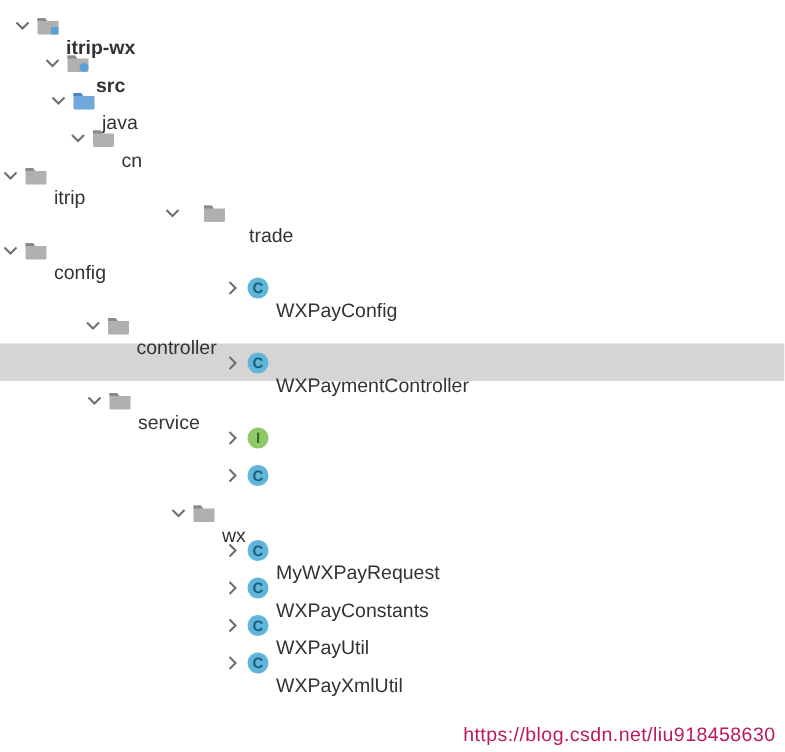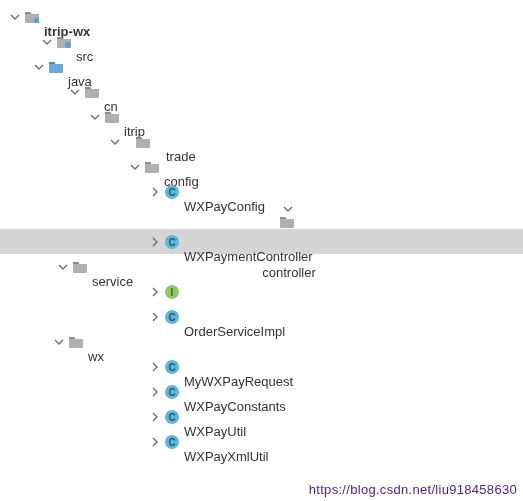--- a/index.html
+++ b/index.html
@@ -38,21 +38,21 @@
   align-items: center;
   justify-content: center;
   margin-right: 4px;
 }
 .label { line-height: 25px; margin-top: 30px; }
 .bold { font-weight: 700; }
 .watermark {
   position: absolute;
   right: 6px;
   bottom: 4px;
-  color: #4c1d95;
+  color: #be185d;
   font-size: 13px;
   letter-spacing: 0.3px;
   pointer-events: none;
 }
 .folder-svg, .class-svg, .iface-svg, .src-svg { display: block; }
 </style>
 </head>
 <body>
 
 <div class="tree">
@@ -64,21 +64,21 @@
       </span>
       <span class="icon">
         <svg class="folder-svg" width="16" height="16" viewBox="0 0 16 16">
           <path d="M1 3 h5 l1.5 2 H15 v8 a1 1 0 0 1 -1 1 H2 a1 1 0 0 1 -1 -1 Z" fill="#b0b0b0"></path>
           <path d="M1 3 h5 l1.5 2 H1 Z" fill="#8a8a8a"></path>
           <rect x="10" y="9" width="5" height="5" fill="#5aa1d8"></rect>
         </svg>
       </span>
       <span class="label bold">itrip-wx</span>
     </div>
-    <div class="row" style="padding-left: 40px;">
+    <div class="row" style="padding-left: 28px; font-weight: bold;">
       <span class="arrow">
         <svg width="10" height="10" viewBox="0 0 10 10">
           <path d="M1 3 L5 7 L9 3" stroke="#6e6e6e" stroke-width="1.4" fill="none"></path>
         </svg>
       </span>
       <span class="icon">
         <svg class="folder-svg" width="16" height="16" viewBox="0 0 16 16">
           <path d="M1 3 h5 l1.5 2 H15 v8 a1 1 0 0 1 -1 1 H2 a1 1 0 0 1 -1 -1 Z" fill="#b0b0b0"></path>
           <path d="M1 3 h5 l1.5 2 H1 Z" fill="#8a8a8a"></path>
           <circle cx="12" cy="11" r="3" fill="#5aa1d8"></circle>
@@ -93,35 +93,35 @@
         </svg>
       </span>
       <span class="icon">
         <svg class="folder-svg" width="16" height="16" viewBox="0 0 16 16">
           <path d="M1 3 h5 l1.5 2 H15 v8 a1 1 0 0 1 -1 1 H2 a1 1 0 0 1 -1 -1 Z" fill="#6fa8dc"></path>
           <path d="M1 3 h5 l1.5 2 H1 Z" fill="#4a86c7"></path>
         </svg>
       </span>
       <span class="label">java</span>
     </div>
-    <div class="row" style="padding-left: 68px;">
+    <div class="row" style="padding-left: 45px;">
       <span class="arrow">
         <svg width="10" height="10" viewBox="0 0 10 10">
           <path d="M1 3 L5 7 L9 3" stroke="#6e6e6e" stroke-width="1.4" fill="none"></path>
         </svg>
       </span>
       <span class="icon">
         <svg class="folder-svg" width="16" height="16" viewBox="0 0 16 16">
           <path d="M1 3 h5 l1.5 2 H15 v8 a1 1 0 0 1 -1 1 H2 a1 1 0 0 1 -1 -1 Z" fill="#b0b0b0"></path>
           <path d="M1 3 h5 l1.5 2 H1 Z" fill="#8a8a8a"></path>
         </svg>
       </span>
       <span class="label">cn</span>
     </div>
-    <div class="row" style="padding-left: 88px;">
+    <div class="row" style="">
       <span class="arrow">
         <svg width="10" height="10" viewBox="0 0 10 10">
           <path d="M1 3 L5 7 L9 3" stroke="#6e6e6e" stroke-width="1.4" fill="none"></path>
         </svg>
       </span>
       <span class="icon">
         <svg class="folder-svg" width="16" height="16" viewBox="0 0 16 16">
           <path d="M1 3 h5 l1.5 2 H15 v8 a1 1 0 0 1 -1 1 H2 a1 1 0 0 1 -1 -1 Z" fill="#b0b0b0"></path>
           <path d="M1 3 h5 l1.5 2 H1 Z" fill="#8a8a8a"></path>
         </svg>
@@ -135,21 +135,21 @@
         </svg>
       </span>
       <span class="icon">
         <svg class="folder-svg" width="16" height="16" viewBox="0 0 16 16">
           <path d="M1 3 h5 l1.5 2 H15 v8 a1 1 0 0 1 -1 1 H2 a1 1 0 0 1 -1 -1 Z" fill="#b0b0b0"></path>
           <path d="M1 3 h5 l1.5 2 H1 Z" fill="#8a8a8a"></path>
         </svg>
       </span>
       <span class="label">trade</span>
     </div>
-    <div class="row" style="padding-left: 128px;">
+    <div class="row" style="">
       <span class="arrow">
         <svg width="10" height="10" viewBox="0 0 10 10">
           <path d="M1 3 L5 7 L9 3" stroke="#6e6e6e" stroke-width="1.4" fill="none"></path>
         </svg>
       </span>
       <span class="icon">
         <svg class="folder-svg" width="16" height="16" viewBox="0 0 16 16">
           <path d="M1 3 h5 l1.5 2 H15 v8 a1 1 0 0 1 -1 1 H2 a1 1 0 0 1 -1 -1 Z" fill="#b0b0b0"></path>
           <path d="M1 3 h5 l1.5 2 H1 Z" fill="#8a8a8a"></path>
         </svg>
@@ -163,21 +163,21 @@
         </svg>
       </span>
       <span class="icon">
         <svg class="class-svg" width="16" height="16" viewBox="0 0 16 16">
           <circle cx="8" cy="8" r="7" fill="#5fb6d9"></circle>
           <text x="8" y="11.5" text-anchor="middle" font-size="10" font-weight="700" fill="#1a5d78" font-family="Arial">C</text>
         </svg>
       </span>
       <span class="label">WXPayConfig</span>
     </div>
-    <div class="row" style="padding-left: 55px; flex-direction: column;">
+    <div class="row" style="padding-left: 55px;">
       <span class="arrow">
         <svg width="10" height="10" viewBox="0 0 10 10">
           <path d="M1 3 L5 7 L9 3" stroke="#6e6e6e" stroke-width="1.4" fill="none"></path>
         </svg>
       </span>
       <span class="icon">
         <svg class="folder-svg" width="16" height="16" viewBox="0 0 16 16">
           <path d="M1 3 h5 l1.5 2 H15 v8 a1 1 0 0 1 -1 1 H2 a1 1 0 0 1 -1 -1 Z" fill="#b0b0b0"></path>
           <path d="M1 3 h5 l1.5 2 H1 Z" fill="#8a8a8a"></path>
         </svg>
@@ -230,23 +230,22 @@
         <svg width="10" height="10" viewBox="0 0 10 10">
           <path d="M3 1 L7 5 L3 9" stroke="#6e6e6e" stroke-width="1.4" fill="none"></path>
         </svg>
       </span>
       <span class="icon">
         <svg class="class-svg" width="16" height="16" viewBox="0 0 16 16">
           <circle cx="8" cy="8" r="7" fill="#5fb6d9"></circle>
           <text x="8" y="11.5" text-anchor="middle" font-size="10" font-weight="700" fill="#1a5d78" font-family="Arial">C</text>
         </svg>
       </span>
-      <span class="label">OrderServiceImpl</span>
-    </div>
-    <div class="row" style="padding-left: 52px;">
+    </div>
+    <div class="row" style="padding-left: 112px;">
       <span class="arrow">
         <svg width="10" height="10" viewBox="0 0 10 10">
           <path d="M1 3 L5 7 L9 3" stroke="#6e6e6e" stroke-width="1.4" fill="none"></path>
         </svg>
       </span>
       <span class="icon">
         <svg class="folder-svg" width="16" height="16" viewBox="0 0 16 16">
           <path d="M1 3 h5 l1.5 2 H15 v8 a1 1 0 0 1 -1 1 H2 a1 1 0 0 1 -1 -1 Z" fill="#b0b0b0"></path>
           <path d="M1 3 h5 l1.5 2 H1 Z" fill="#8a8a8a"></path>
         </svg>

